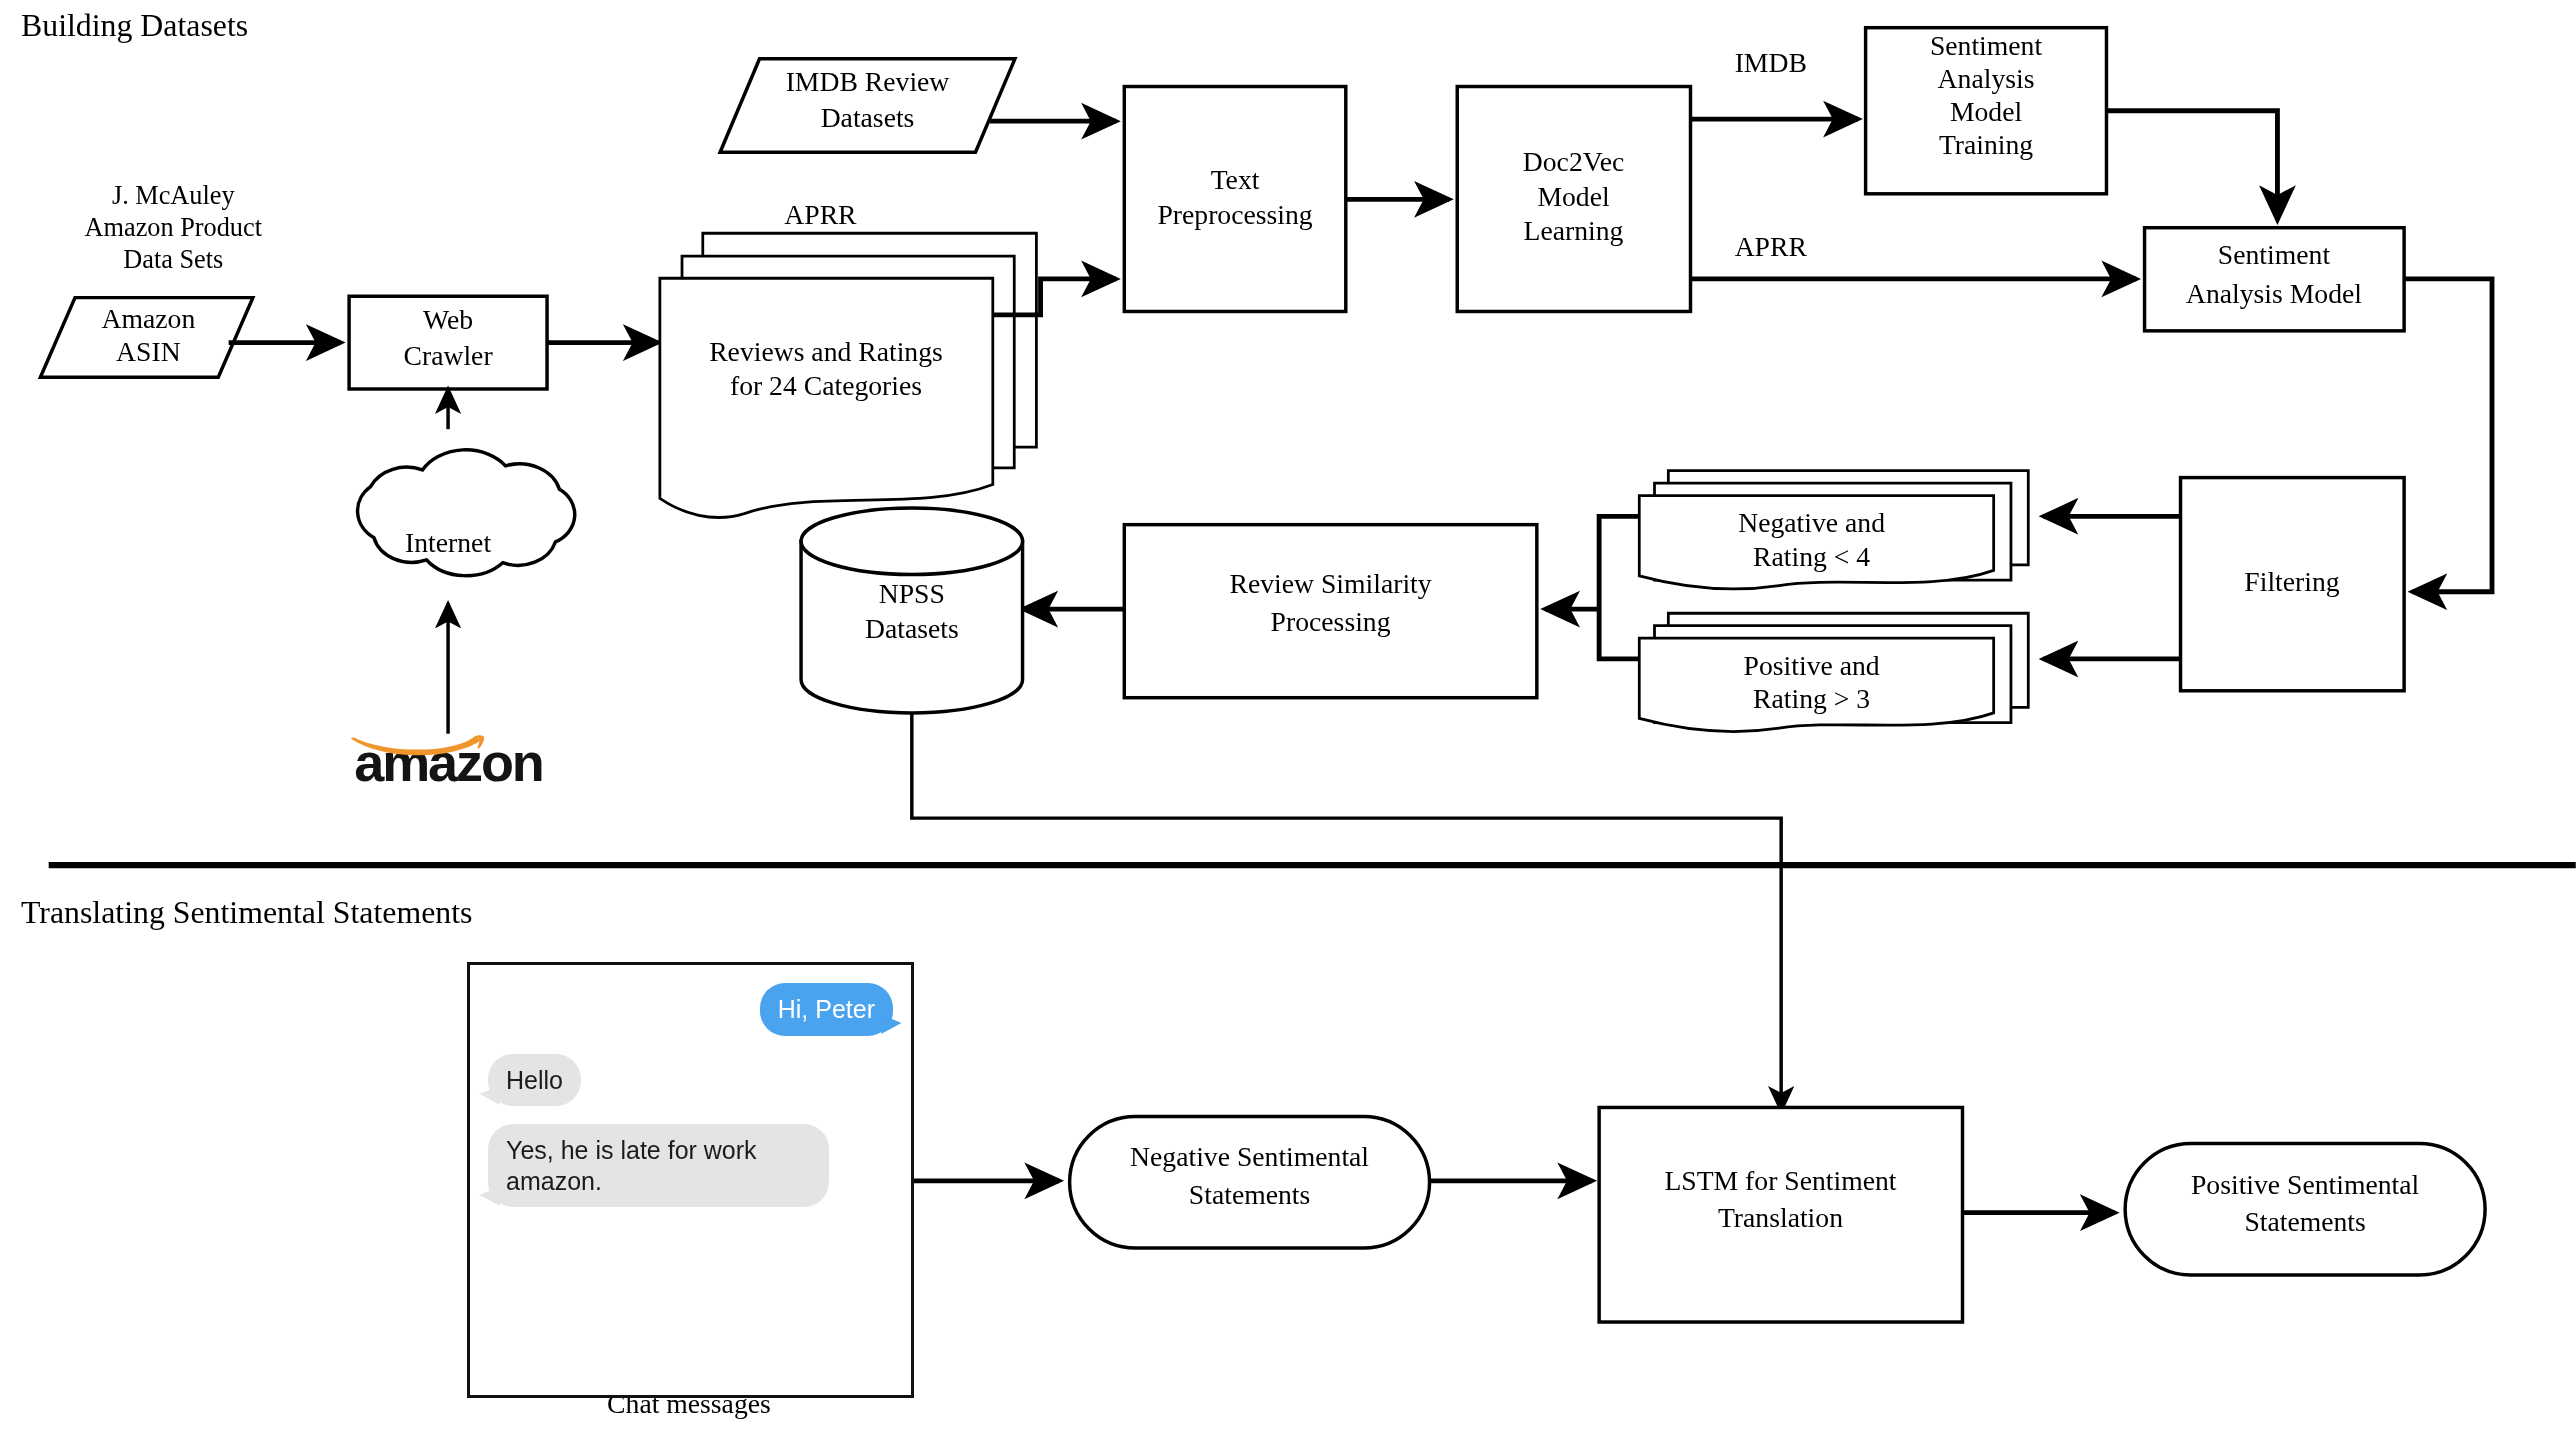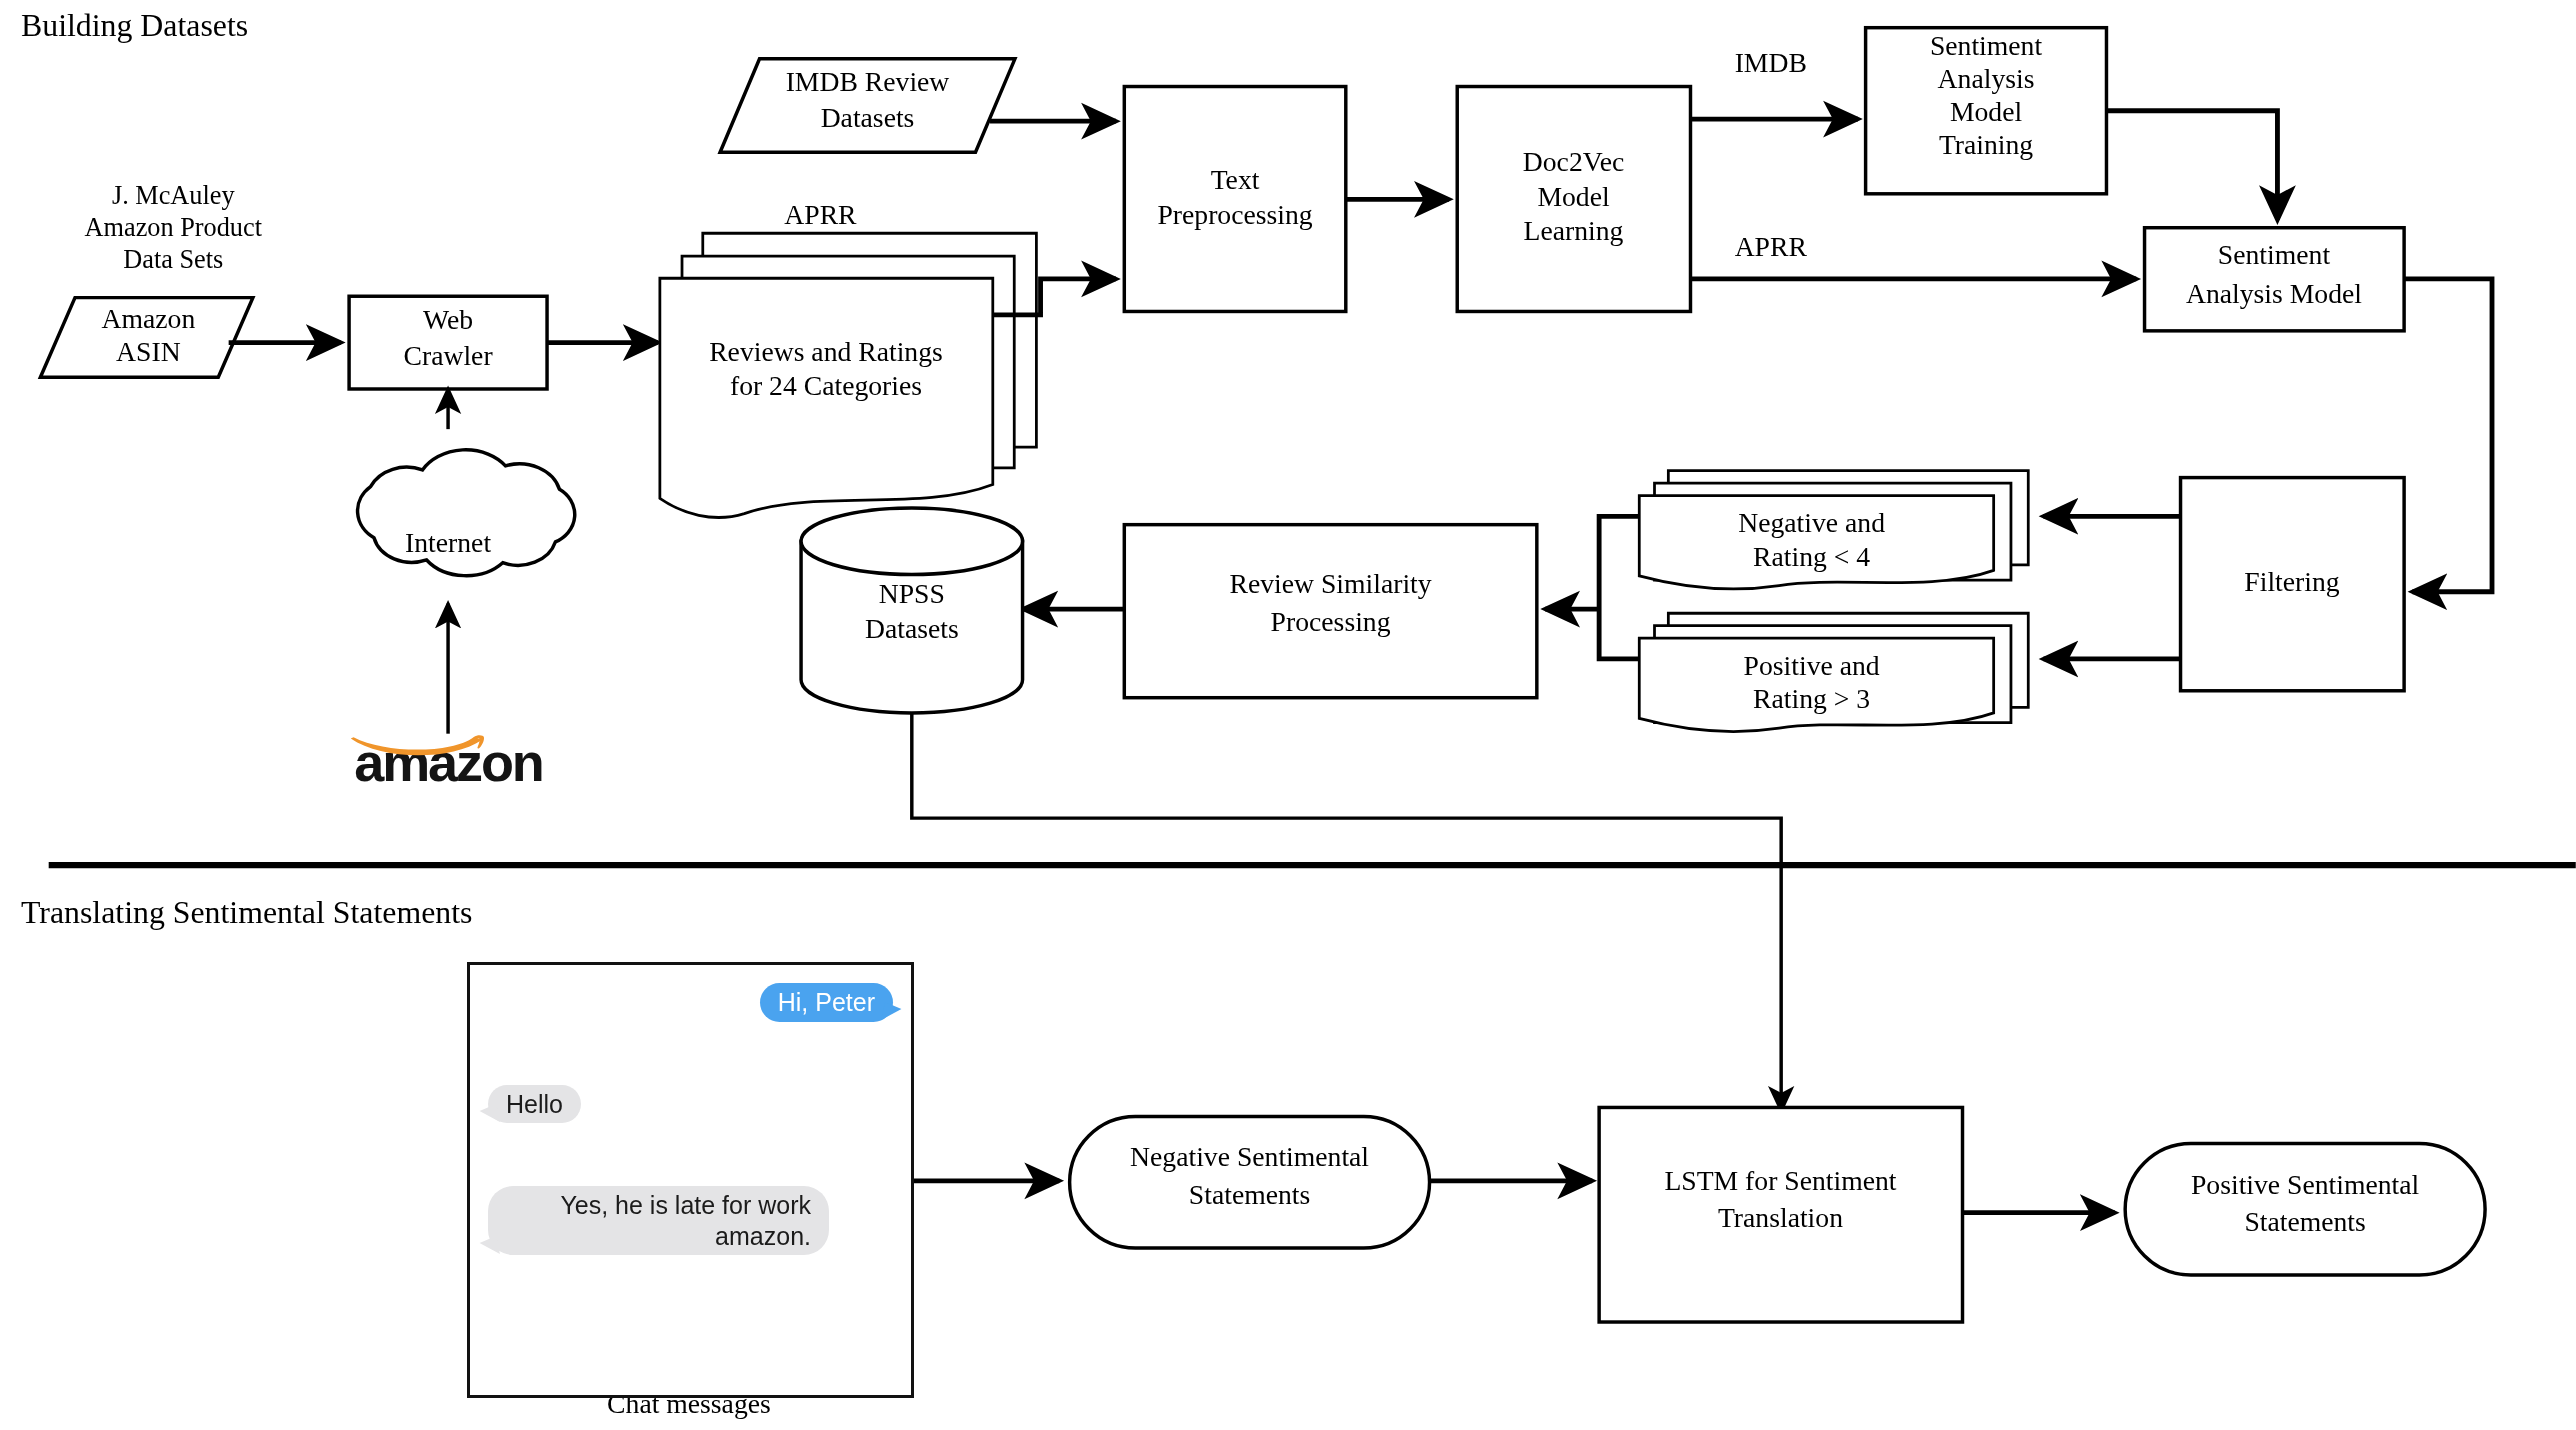--- a/index.html
+++ b/index.html
@@ -19,25 +19,25 @@
   .lineflow-thin{stroke:#000000;stroke-width:5;fill:none;}
   .divider{stroke:#000000;stroke-width:9;}
 
   
   #chat{position:absolute;left:467px;top:962px;width:447px;height:436px;
         border:3.5px solid #111;background:#ffffff;box-sizing:border-box;
         padding:18px 18px;}
   .row{display:flex;margin-bottom:18px;}
   .row.me{justify-content:flex-end;}
   .row.them{justify-content:flex-start;}
-  .bub{max-width:305px;padding:4px 18px;border-radius:25px;
+  .bub{max-width:305px;padding:11px 18px;border-radius:25px;
        font-family:"Liberation Sans",sans-serif;font-size:25px;line-height:1.22;
-       position:relative;text-align:right;}
+       position:relative;}
   .bub.me{background:#4aa3ef;color:#ffffff;}
-  .bub.them{background:#e4e4e6;color:#1b1b1b;margin-top:45px;}
+  .bub.them{background:#e4e4e6;color:#1b1b1b;}
   .bub.me:after{content:"";position:absolute;right:-8.3px;bottom:1.4px;
        width:0;height:0;border-left:18px solid #4aa3ef;
        border-bottom:11px solid transparent;border-top:7px solid transparent;
        transform:skewX(-12deg);}
   .bub.them:after{content:"";position:absolute;left:-8.3px;bottom:1.4px;
        width:0;height:0;border-right:18px solid #e4e4e6;
        border-bottom:11px solid transparent;border-top:7px solid transparent;
        transform:skewX(12deg);}
 
   

